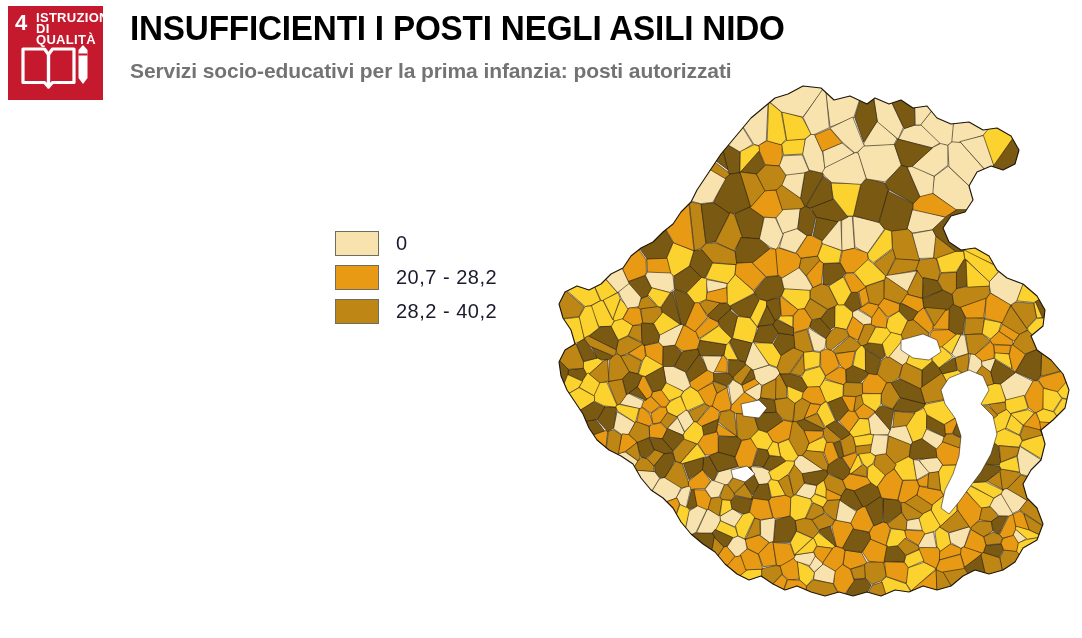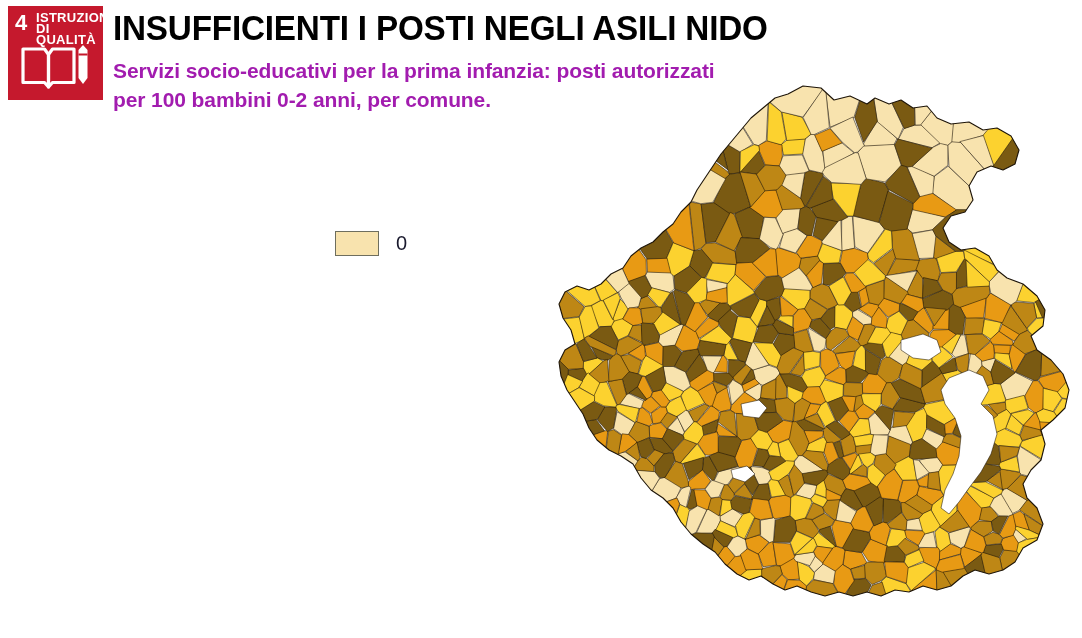--- a/index.html
+++ b/index.html
@@ -51,42 +51,42 @@
     position: absolute;
     left: 11px;
     top: 34px;
     width: 74px;
     height: 54px;
   }
 
   
   #heading {
     position: absolute;
-    left: 113px;
+    left: 130px;
     top: 8px;
     width: 800px;
   }
   #main-title {
     font-family: "Liberation Sans", sans-serif;
     font-size: 35px;
     font-weight: bold;
     line-height: 40px;
     color: #000000;
     letter-spacing: -0.2px;
     transform: scaleX(0.95);
     transform-origin: left center;
     white-space: nowrap;
   }
   #subtitle {
     margin-top: 8px;
     font-family: "Liberation Sans", sans-serif;
     font-size: 21px;
     font-weight: bold;
     line-height: 29px;
-    color: #a21caf;
+    color: #737373;
     letter-spacing: -0.1px;
   }
   #subtitle .sub-line {
     display: block;
     white-space: nowrap;
   }
 
   
   #legend {
     position: absolute;
@@ -151,28 +151,35 @@
 
     <path d="M64 5 L68.5 10 L68.5 38 L64 44 L59.5 38 L59.5 10 Z" fill="#ffffff"></path>
     <path d="M59.5 14.5 L68.5 14.5" stroke="#C5192D" stroke-width="2"></path>
   </svg>
 </div>
 
 <div id="heading">
   <div id="main-title">INSUFFICIENTI I POSTI NEGLI ASILI NIDO</div>
   <div id="subtitle">
     <span class="sub-line">Servizi socio-educativi per la prima infanzia: posti autorizzati</span>
-    <span class="sub-line">per 100 bambini 0-2 anni, per comune.</span>
   </div>
 </div>
 
 <div id="legend">
   <div class="legend-row">
     <span class="legend-swatch" style="background: rgb(248, 227, 174);"></span>
     <span class="legend-label">0</span>
+  </div>
+  <div class="legend-row">
+    <span class="legend-swatch" style="background: rgb(232, 154, 20);"></span>
+    <span class="legend-label">20,7 - 28,2</span>
+  </div>
+  <div class="legend-row">
+    <span class="legend-swatch" style="background: rgb(190, 135, 21);"></span>
+    <span class="legend-label">28,2 - 40,2</span>
   </div>
 </div>
 
 <div id="map-wrap">
   <svg id="veneto-map" viewBox="0 0 537 560" preserveAspectRatio="xMidYMid meet">
       <defs>
         <clipPath id="veneto-clip">
           <path d="M243.0,16.0L258.0,8.0L276.0,10.0L289.0,22.0L305.0,18.0L322.0,26.0L330.0,20.0L344.0,26.0L356.0,22.0L368.0,30.0L382.0,28.0L392.0,40.0L406.0,46.0L424.0,44.0L438.0,52.0L452.0,50.0L466.0,58.0L474.0,72.0L470.0,86.0L458.0,92.0L446.0,88.0L432.0,94.0L424.0,108.0L428.0,122.0L420.0,134.0L406.0,138.0L398.0,150.0L404.0,164.0L416.0,172.0L430.0,170.0L444.0,178.0L452.0,192.0L462.0,200.0L478.0,206.0L492.0,218.0L500.0,232.0L498.0,248.0L486.0,258.0L492.0,272.0L506.0,282.0L518.0,296.0L524.0,312.0L520.0,330.0L508.0,342.0L496.0,352.0L500.0,366.0L496.0,382.0L486.0,392.0L478.0,406.0L482.0,420.0L492.0,430.0L498.0,446.0L492.0,462.0L478.0,470.0L470.0,484.0L458.0,492.0L444.0,496.0L430.0,492.0L418.0,498.0L406.0,508.0L392.0,512.0L378.0,508.0L364.0,514.0L350.0,512.0L336.0,518.0L322.0,514.0L308.0,518.0L294.0,514.0L280.0,518.0L266.0,514.0L252.0,508.0L240.0,512.0L228.0,506.0L216.0,498.0L204.0,502.0L192.0,496.0L180.0,486.0L170.0,474.0L158.0,466.0L146.0,456.0L136.0,444.0L128.0,430.0L118.0,420.0L106.0,412.0L96.0,400.0L88.0,386.0L76.0,378.0L64.0,372.0L52.0,362.0L44.0,350.0L38.0,336.0L30.0,324.0L22.0,312.0L16.0,298.0L14.0,284.0L20.0,272.0L30.0,266.0L26.0,252.0L18.0,240.0L14.0,226.0L20.0,214.0L32.0,208.0L44.0,212.0L56.0,206.0L66.0,196.0L78.0,190.0L86.0,178.0L96.0,170.0L108.0,164.0L118.0,154.0L128.0,146.0L136.0,134.0L146.0,124.0L152.0,112.0L160.0,100.0L168.0,88.0L176.0,76.0L186.0,64.0L196.0,52.0L206.0,40.0L218.0,30.0L230.0,20.0Z"></path>
         </clipPath>
       </defs>

